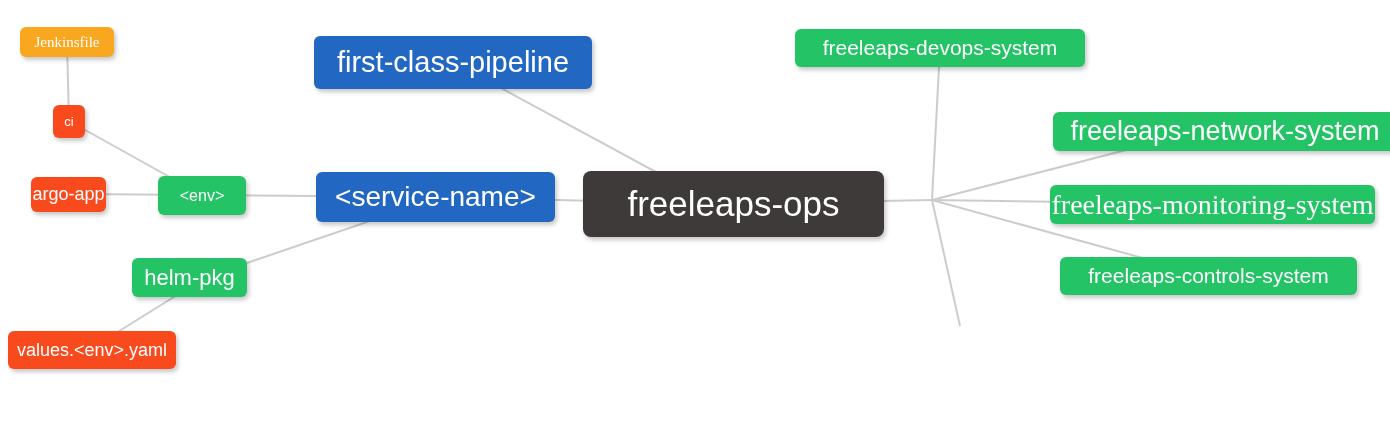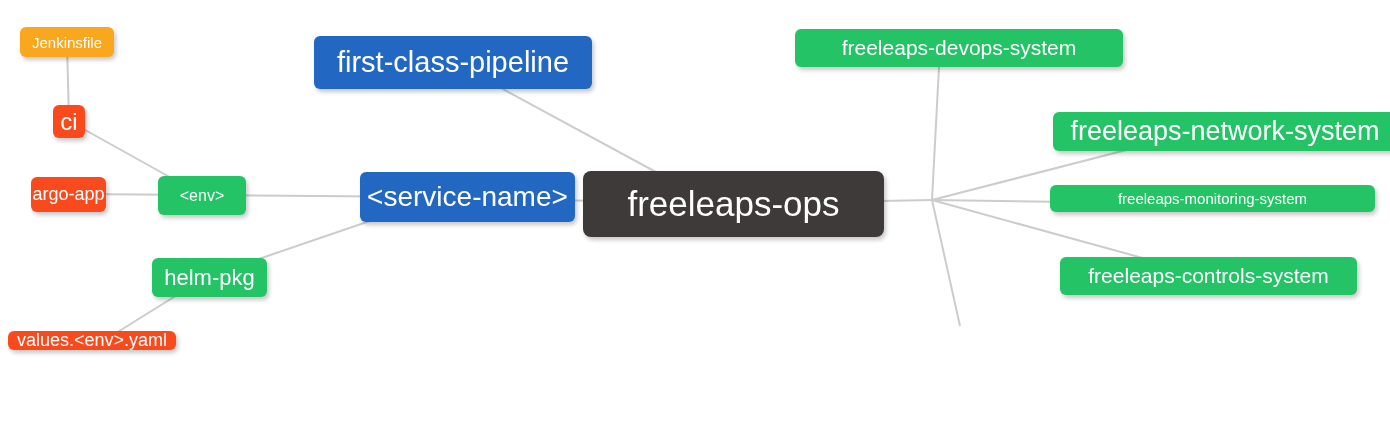--- a/index.html
+++ b/index.html
@@ -42,33 +42,33 @@
     user-select: none;
   }
   
   .c-root   { background: #3e3a3a; border-radius: 8px; }
   .c-blue   { background: #2268c3; }
   .c-green  { background: #23c366; }
   .c-red    { background: #f94a1d; }
   .c-orange { background: #f8a71f; }
 
   
-  #n-jenkinsfile        { left: 20px;   top: 27px;  width: 94px;  height: 30px; font-size: 15px; }
-  #n-ci                 { left: 53px;   top: 105px; width: 32px;  height: 33px; font-size: 24px; }
+  #n-jenkinsfile        { left: 20px;   top: 27px;  width: 94px;  height: 30px; font-size: 15px; font-family: Liberation Serif, serif; }
+  #n-ci                 { left: 53px;   top: 105px; width: 32px;  height: 33px; font-size: 13px; }
   #n-argo-app           { left: 31px;   top: 177px; width: 75px;  height: 35px; font-size: 18px; }
   #n-env                { left: 158px;  top: 176px; width: 88px;  height: 39px; font-size: 16px; }
   #n-first-class-pipeline { left: 314px; top: 36px; width: 278px; height: 53px; font-size: 29px; }
-  #n-service-name       { left: 316px;  top: 172px; width: 215px; height: 50px; font-size: 28px; margin-left: 44px; }
-  #n-helm-pkg           { left: 152px;  top: 258px; width: 115px; height: 39px; font-size: 22px; }
-  #n-values-env-yaml    { left: 8px;    top: 331px; width: 168px; height: 19px; font-size: 18px; }
+  #n-service-name       { left: 316px;  top: 172px; width: 239px; height: 50px; font-size: 28px; }
+  #n-helm-pkg           { left: 132px;  top: 258px; width: 115px; height: 39px; font-size: 22px; }
+  #n-values-env-yaml    { left: 8px;    top: 331px; width: 168px; height: 38px; font-size: 18px; }
   #n-freeleaps-ops      { left: 583px;  top: 171px; width: 301px; height: 66px; font-size: 35px; }
   #n-manifests          { left: 853px;  top: 173px; width: 159px; height: 55px; font-size: 28px; }
-  #n-devops-system      { left: 795px;  top: 29px;  width: 328px; height: 38px; font-size: 21px; text-align: center; }
+  #n-devops-system      { left: 795px;  top: 29px;  width: 290px; height: 38px; font-size: 21px; text-align: center; }
   #n-network-system     { left: 1053px; top: 112px; width: 344px; height: 39px; font-size: 27px; }
-  #n-monitoring-system  { left: 1050px; top: 185px; width: 325px; height: 27px; font-size: 15px; }
+  #n-monitoring-system  { left: 1050px; top: 185px; width: 325px; height: 39px; font-size: 28px; font-family: Liberation Serif, serif; }
   #n-controls-system    { left: 1060px; top: 257px; width: 297px; height: 38px; font-size: 21px; }
   #n-storage-system     { left: 815px;  top: 308px; width: 290px; height: 37px; font-size: 21px; }
 </style>
 </head>
 <body>
 
 <div class="canvas">
 
   <svg class="edge-layer" viewBox="0 0 1390 421" xmlns="http://www.w3.org/2000/svg">
     <line x1="67" y1="42" x2="69" y2="121"></line>

